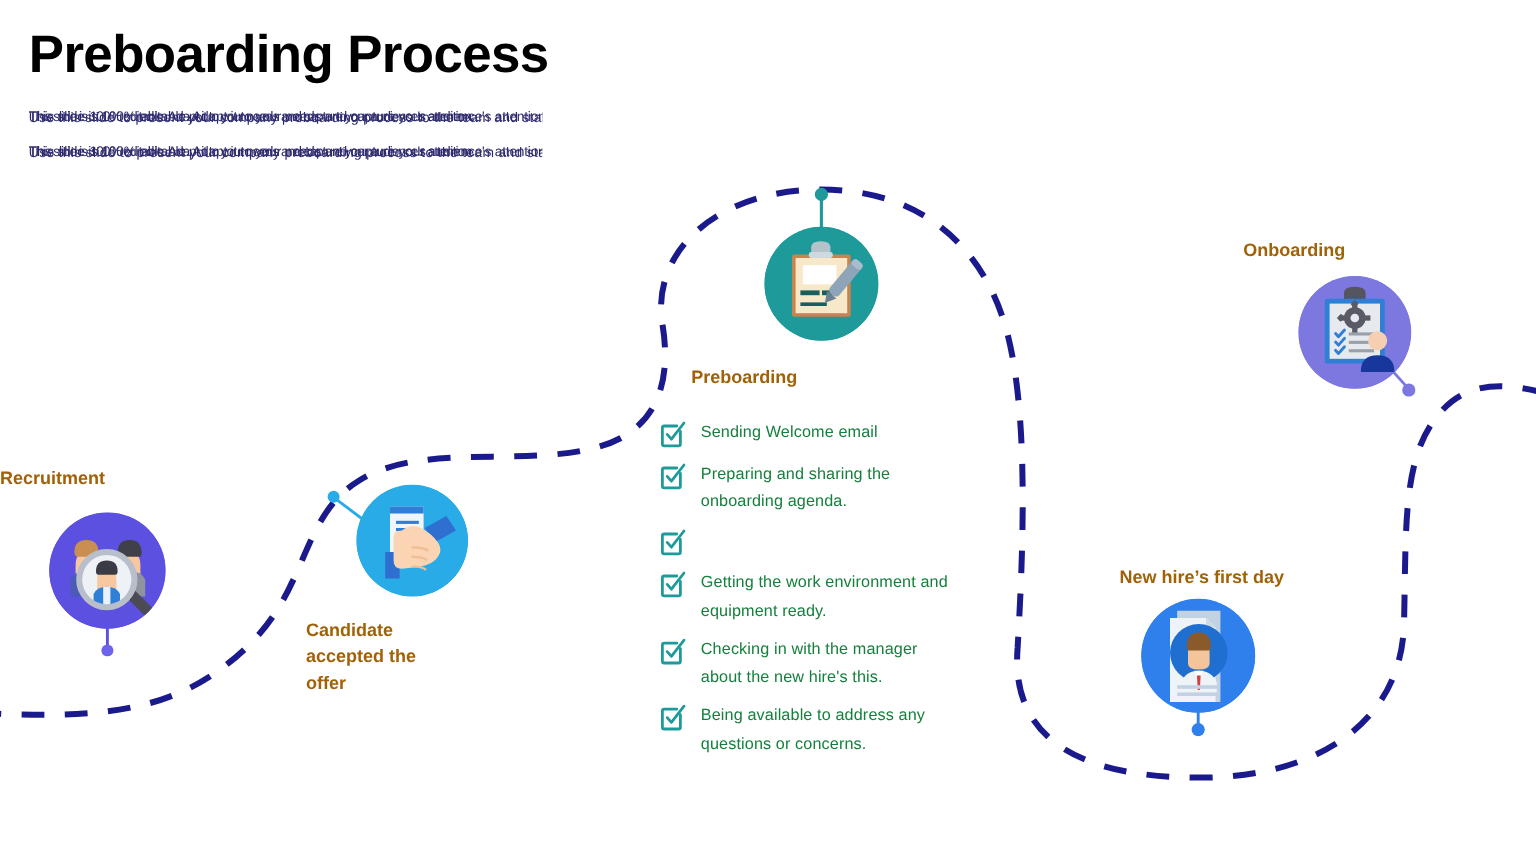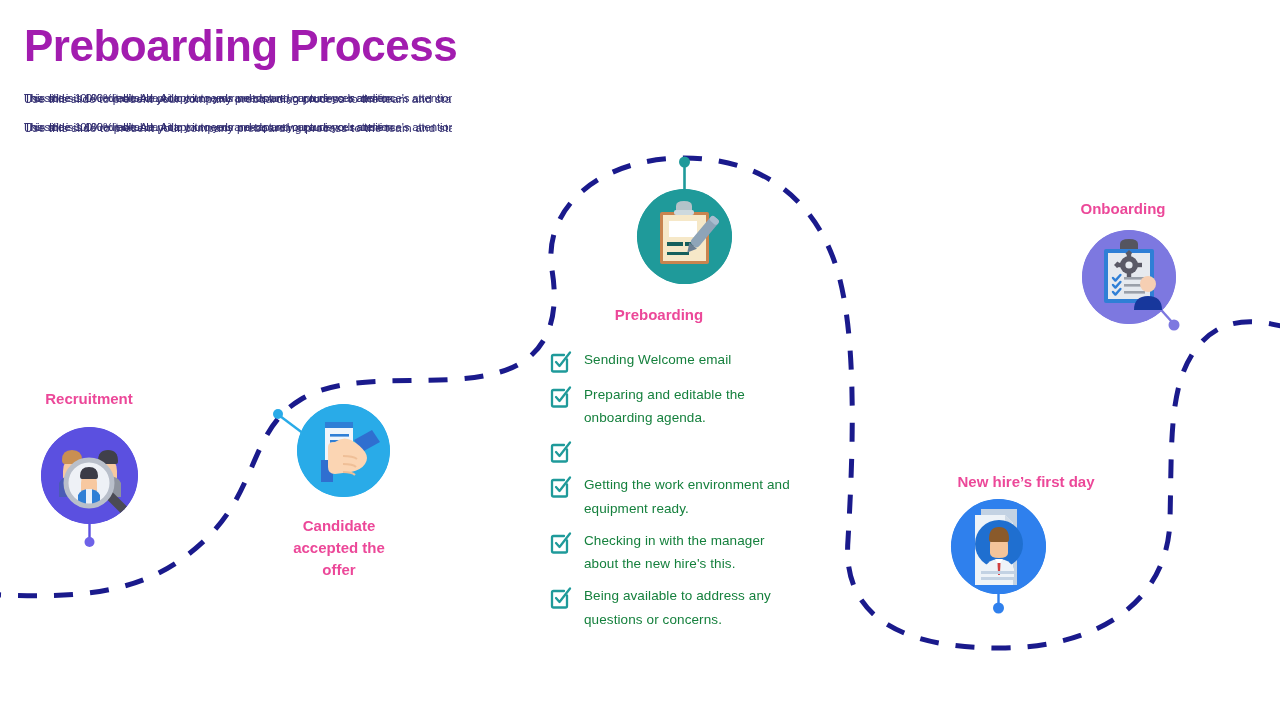--- a/index.html
+++ b/index.html
@@ -24,21 +24,21 @@
     background: #ffffff;
   }
 
   
   #page-title {
     position: absolute;
     left: 24px;
     top: 22px;
     font-size: 44px;
     font-weight: bold;
-    color: #a21caf;
+    color: #000000;
     letter-spacing: -0.5px;
     line-height: 1.1;
     white-space: nowrap;
   }
 
   #subtitle-block {
     position: absolute;
     left: 24px;
     top: 92px;
     width: 428px;
@@ -71,24 +71,24 @@
     height: 720px;
     pointer-events: none;
   }
 
   
   .node {
     position: absolute;
   }
   .node-label {
     position: absolute;
-    text-align: center;
+    text-align: left;
     font-size: 15px;
     font-weight: bold;
-    color: #ec4899;
+    color: #a16207;
     line-height: 1.45;
     white-space: pre-line;
   }
   .node-circle {
     position: absolute;
     border-radius: 50%;
     overflow: hidden;
   }
 
   
@@ -361,21 +361,21 @@
       <span class="check-text">Sending Welcome email</span>
     </div>
 
     <div class="check-item">
       <span class="check-box">
         <svg viewBox="0 0 25 25" width="25" height="25">
           <path d="M19 10.5 L19 21 Q19 22.5 17.5 22.5 L5.5 22.5 Q4 22.5 4 21 L4 7.5 Q4 6 5.5 6 L16 6" fill="none" stroke="#1f9a9a" stroke-width="2.3" stroke-linecap="round"></path>
           <path d="M8 13 L11.5 17 L22 3.5" fill="none" stroke="#1f9a9a" stroke-width="2.3" stroke-linecap="round" stroke-linejoin="round"></path>
         </svg>
       </span>
-      <span class="check-text">Preparing and editable the onboarding agenda.</span>
+      <span class="check-text">Preparing and sharing the onboarding agenda.</span>
     </div>
 
     <div class="check-item">
       <span class="check-box">
         <svg viewBox="0 0 25 25" width="25" height="25">
           <path d="M19 10.5 L19 21 Q19 22.5 17.5 22.5 L5.5 22.5 Q4 22.5 4 21 L4 7.5 Q4 6 5.5 6 L16 6" fill="none" stroke="#1f9a9a" stroke-width="2.3" stroke-linecap="round"></path>
           <path d="M8 13 L11.5 17 L22 3.5" fill="none" stroke="#1f9a9a" stroke-width="2.3" stroke-linecap="round" stroke-linejoin="round"></path>
         </svg>
       </span>
     </div>

